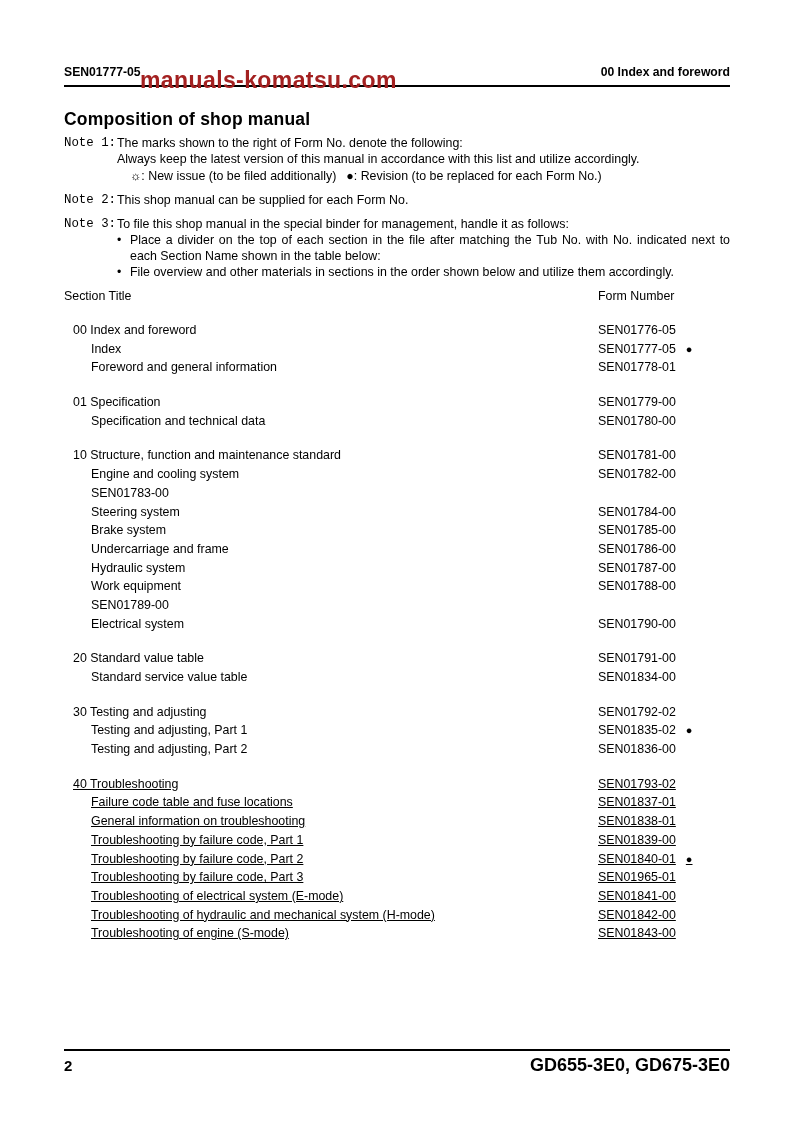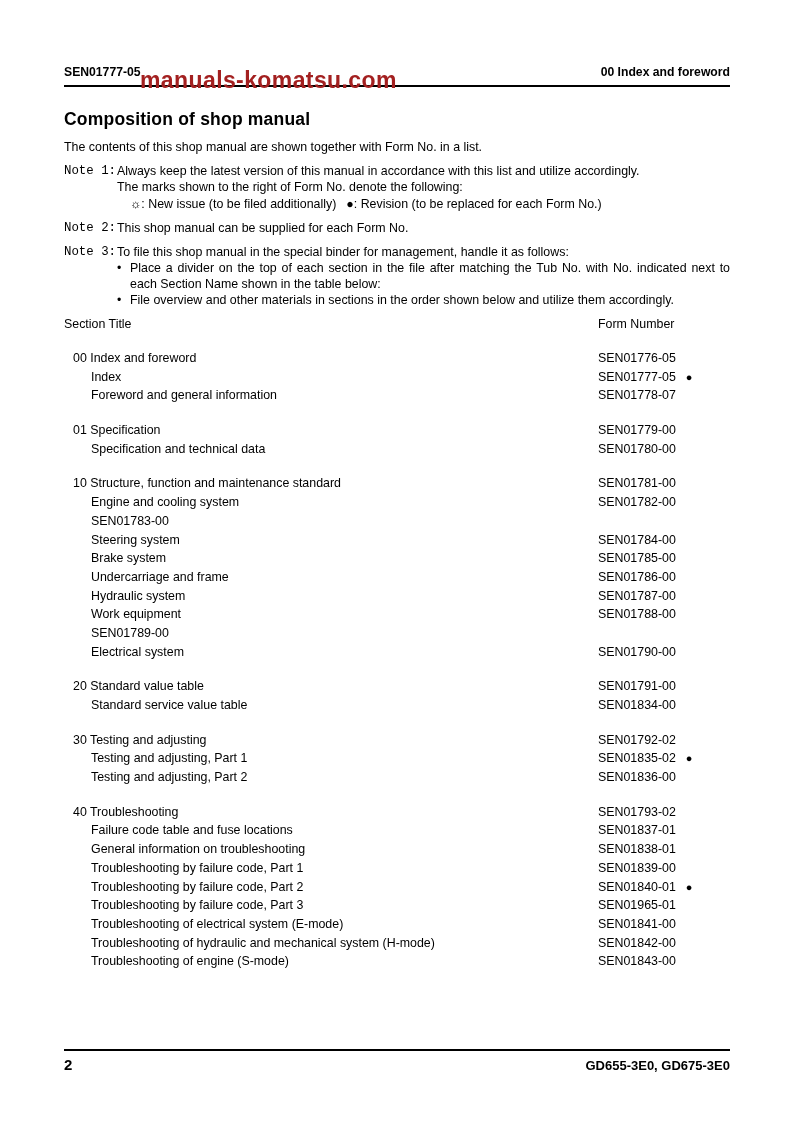--- a/index.html
+++ b/index.html
@@ -50,58 +50,57 @@
 
   
   .table-head { display:flex; margin-top:8px; }
   .table-body { margin-top:17px; }
   .cell-title { flex:1; }
   .cell-form { width:132px; flex:none; white-space:nowrap; }
   .trow { display:flex; height:18.7px; line-height:18.7px; }
   .trow.indent-1 { padding-left:9px; }
   .trow.indent-2 { padding-left:27px; }
   .row-group { margin-bottom:16px; }
-  .row-group:last-child { margin-bottom:0; }
+  .row-group:last-child { margin-bottom:0;text-decoration:underline; }
   .rev-mark { margin-left:10px; font-size:11px; }
 
   
   .footer {
     position:absolute; left:64px; right:64px; top:1049px;
     border-top:2px solid #000;
     padding-top:6px;
     display:flex; justify-content:space-between; align-items:baseline;
     font-weight:bold;
   }
   .page-num { font-size:15px; }
-  .models { font-size:13px; }
+  .models { font-size:18px; }
 </style>
 </head>
 <body>
 
 <div class="page">
 
   <div class="watermark">manuals-komatsu.com</div>
 
   <div class="content">
 
     <div class="header-bar">
       <span>SEN01777-05</span>
       <span>00 Index and foreword</span>
     </div>
     <div class="header-rule"></div>
 
     <h1 class="title">Composition of shop manual</h1>
 
-    <p class="intro">The contents of this shop manual are shown together with Form No. in a list.</p>
 
     <div class="note">
       <span class="note-label">Note 1:</span>
       <div class="note-body">
+        <div>The marks shown to the right of Form No. denote the following:</div>
         <div>Always keep the latest version of this manual in accordance with this list and utilize accordingly.</div>
-        <div>The marks shown to the right of Form No. denote the following:</div>
         <div class="marks-line">
           <span class="mark-sym">☼</span><span>:  New issue (to be filed additionally)</span><span class="mark-gap"></span><span class="mark-sym">●</span><span>:  Revision (to be replaced for each Form No.)</span>
         </div>
       </div>
     </div>
 
     <div class="note">
       <span class="note-label">Note 2:</span>
       <div class="note-body">
         <div>This shop manual can be supplied for each Form No.</div>
@@ -133,21 +132,21 @@
           <div class="trow indent-1">
             <span class="cell-title">00 Index and foreword</span>
             <span class="cell-form"><span>SEN01776-05</span></span>
           </div>
           <div class="trow indent-2">
             <span class="cell-title">Index</span>
             <span class="cell-form"><span>SEN01777-05</span><span class="rev-mark">●</span></span>
           </div>
           <div class="trow indent-2">
             <span class="cell-title">Foreword and general information</span>
-            <span class="cell-form"><span>SEN01778-07</span></span>
+            <span class="cell-form"><span>SEN01778-01</span></span>
           </div>
         </div>
         <div class="row-group">
           <div class="trow indent-1">
             <span class="cell-title">01 Specification</span>
             <span class="cell-form"><span>SEN01779-00</span></span>
           </div>
           <div class="trow indent-2">
             <span class="cell-title">Specification and technical data</span>
             <span class="cell-form"><span>SEN01780-00</span></span>

